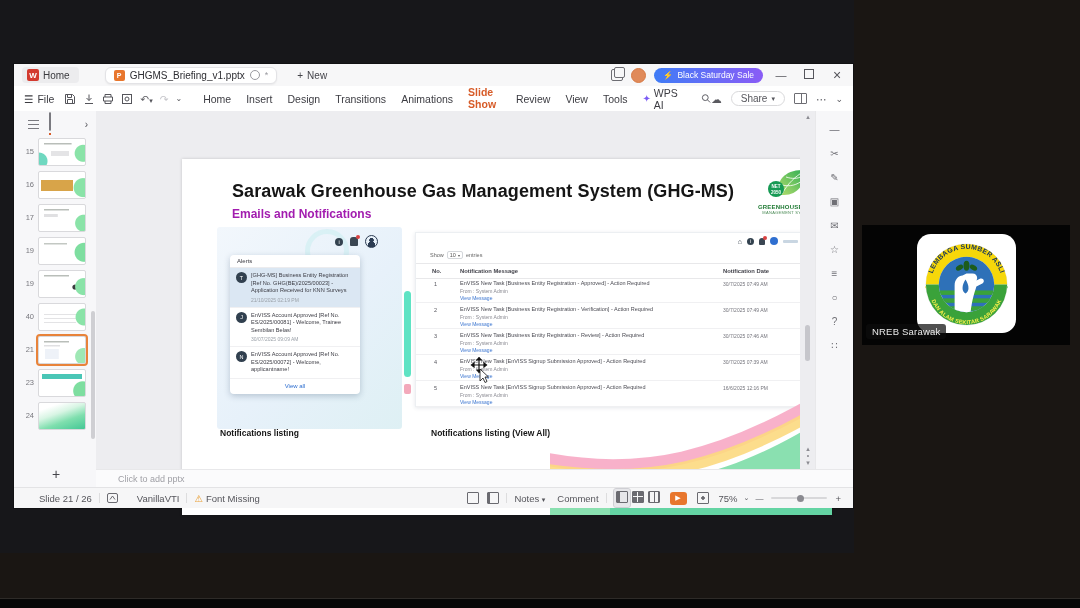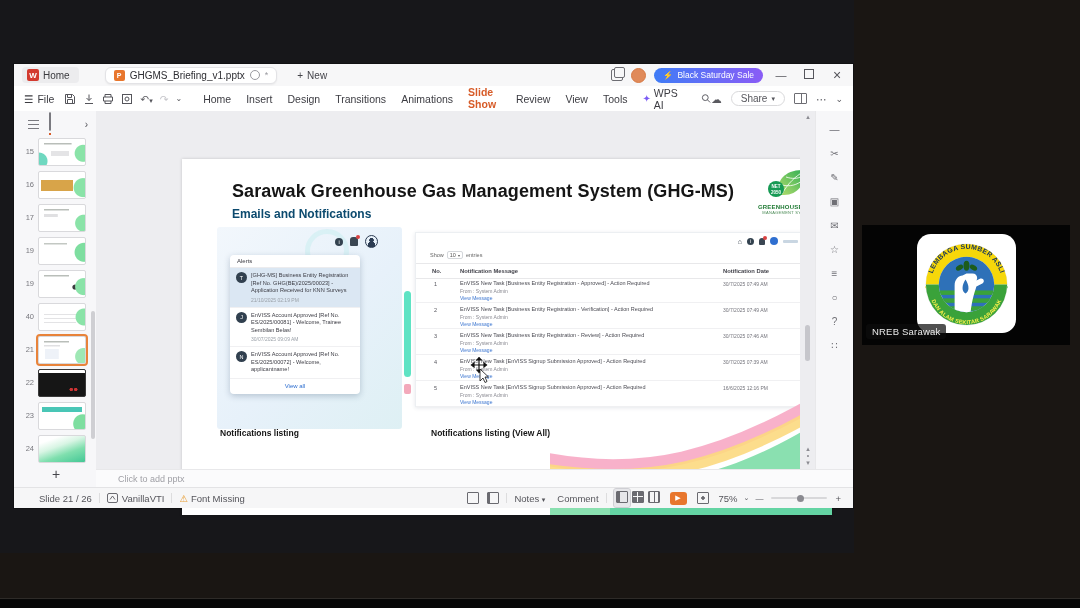--- a/index.html
+++ b/index.html
@@ -126,21 +126,21 @@
             display:flex;align-items:center;justify-content:center;}
   .fs-ic{width:10px;height:10px;border:1px solid #6a6a70;border-radius:1px;
          background:radial-gradient(circle at 50% 50%,#6a6a70 0 1.5px,transparent 2px);}
   .slider{width:56px;height:2px;background:#d8d8da;border-radius:1px;position:relative;}
   .slider .knob{position:absolute;left:45%;top:-2.5px;width:7px;height:7px;border-radius:50%;background:#8a8a90;}
 
   
   .canvas{position:absolute;left:86px;top:48px;width:650px;height:356px;background:#fff;
           box-shadow:0 0 3px rgba(0,0,0,.18);overflow:hidden;}
   .s-title{position:absolute;left:50px;top:22px;font-size:18px;font-weight:bold;color:#151515;letter-spacing:.1px;}
-  .s-sub{position:absolute;left:50px;top:48px;font-size:12px;font-weight:bold;color:#0c4a6e;}
+  .s-sub{position:absolute;left:50px;top:48px;font-size:12px;font-weight:bold;color:#a21caf;}
   .s-logo{position:absolute;left:575px;top:8px;width:62px;text-align:center;}
   .s-logo .l1{font-size:6px;font-weight:bold;color:#1f7a33;letter-spacing:.2px;margin-top:1px;}
   .s-logo .l2{font-size:4px;color:#4a8a55;letter-spacing:.3px;}
   .cap{position:absolute;font-size:8.5px;font-weight:bold;color:#161616;}
 
   
   .shot-l{position:absolute;left:35px;top:68px;width:185px;height:202px;
           background:linear-gradient(135deg,#f2f7fc 0%,#e7f1fa 55%,#def0f4 100%);border-radius:3px;}
   .ring{position:absolute;left:88px;top:2px;width:34px;height:34px;border-radius:50%;border:5px solid #cdeef2;opacity:.6;}
   .icon-row{position:absolute;right:24px;top:8px;display:flex;gap:7px;align-items:center;}
@@ -351,24 +351,20 @@
           </div>
           <div class="thumb-row">
             <span class="tnum">40</span>
             <div class="thumb v20"></div>
           </div>
           <div class="thumb-row">
             <span class="tnum">21</span>
             <div class="thumb v21 selected"></div>
           </div>
           <div class="thumb-row">
-            <span class="tnum">22</span>
-            <div class="thumb v22"></div>
-          </div>
-          <div class="thumb-row">
             <span class="tnum">23</span>
             <div class="thumb v23"></div>
           </div>
           <div class="thumb-row">
             <span class="tnum">24</span>
             <div class="thumb v24"></div>
           </div>
       </div>
       <div class="t-scroll"></div>
       <div class="add-slide">+</div>
@@ -549,21 +545,21 @@
       <span>Click to add pptx</span>
     </div>
 
     <div class="statusbar">
       <span style="margin-left:25px">Slide 21 / 26</span>
       <span class="sb-div"></span>
       <svg width="11" height="10" viewBox="0 0 11 10">
           <rect x="0.5" y="0.5" width="10" height="9" rx="1.5" fill="none" stroke="#6a6a70"></rect>
           <path d="M3,6.5 L5.5,3 L8,6.5" fill="none" stroke="#6a6a70"></path>
         </svg>
-      <span style="margin-left:4px">VanillaVTI</span>
+      <span style="margin-left:19px">VanillaVTI</span>
       <span class="sb-div"></span>
       <span class="warn">⚠</span>
       <span>Font Missing</span>
       <span style="margin-left:auto"></span>
       <span class="ic-box"></span>
       <span style="width:8px"></span>
       <span class="ic-box ic-split"></span>
       <span class="sb-div"></span>
       <span><span>Notes</span> <span style="font-size:7px">▾</span></span>
       <span style="width:12px"></span>

